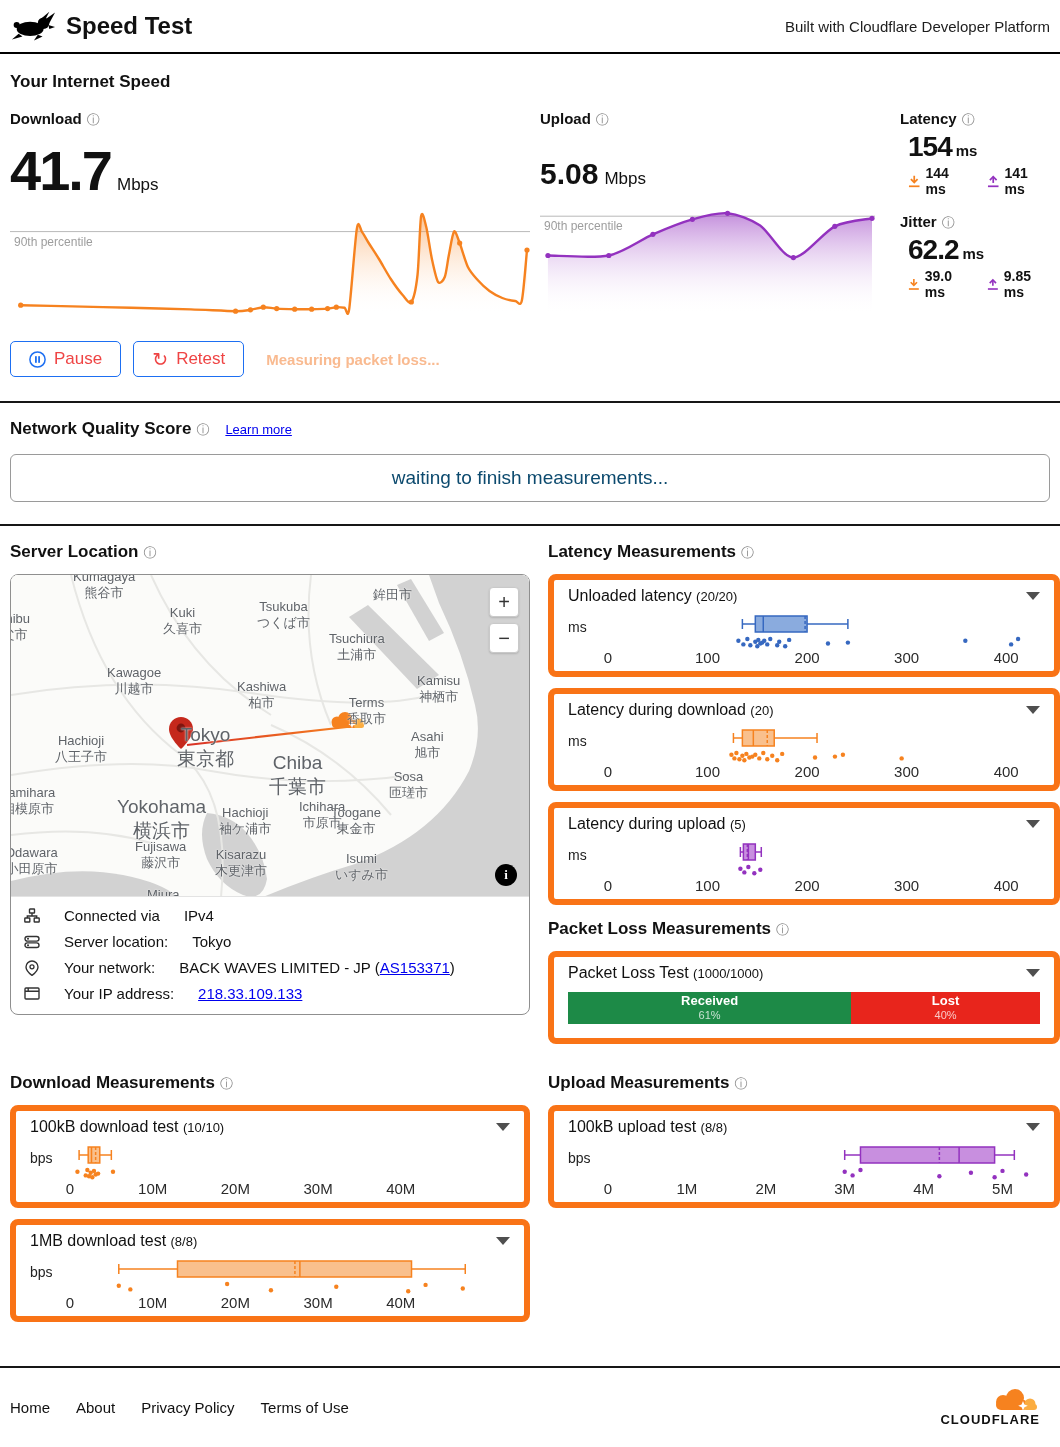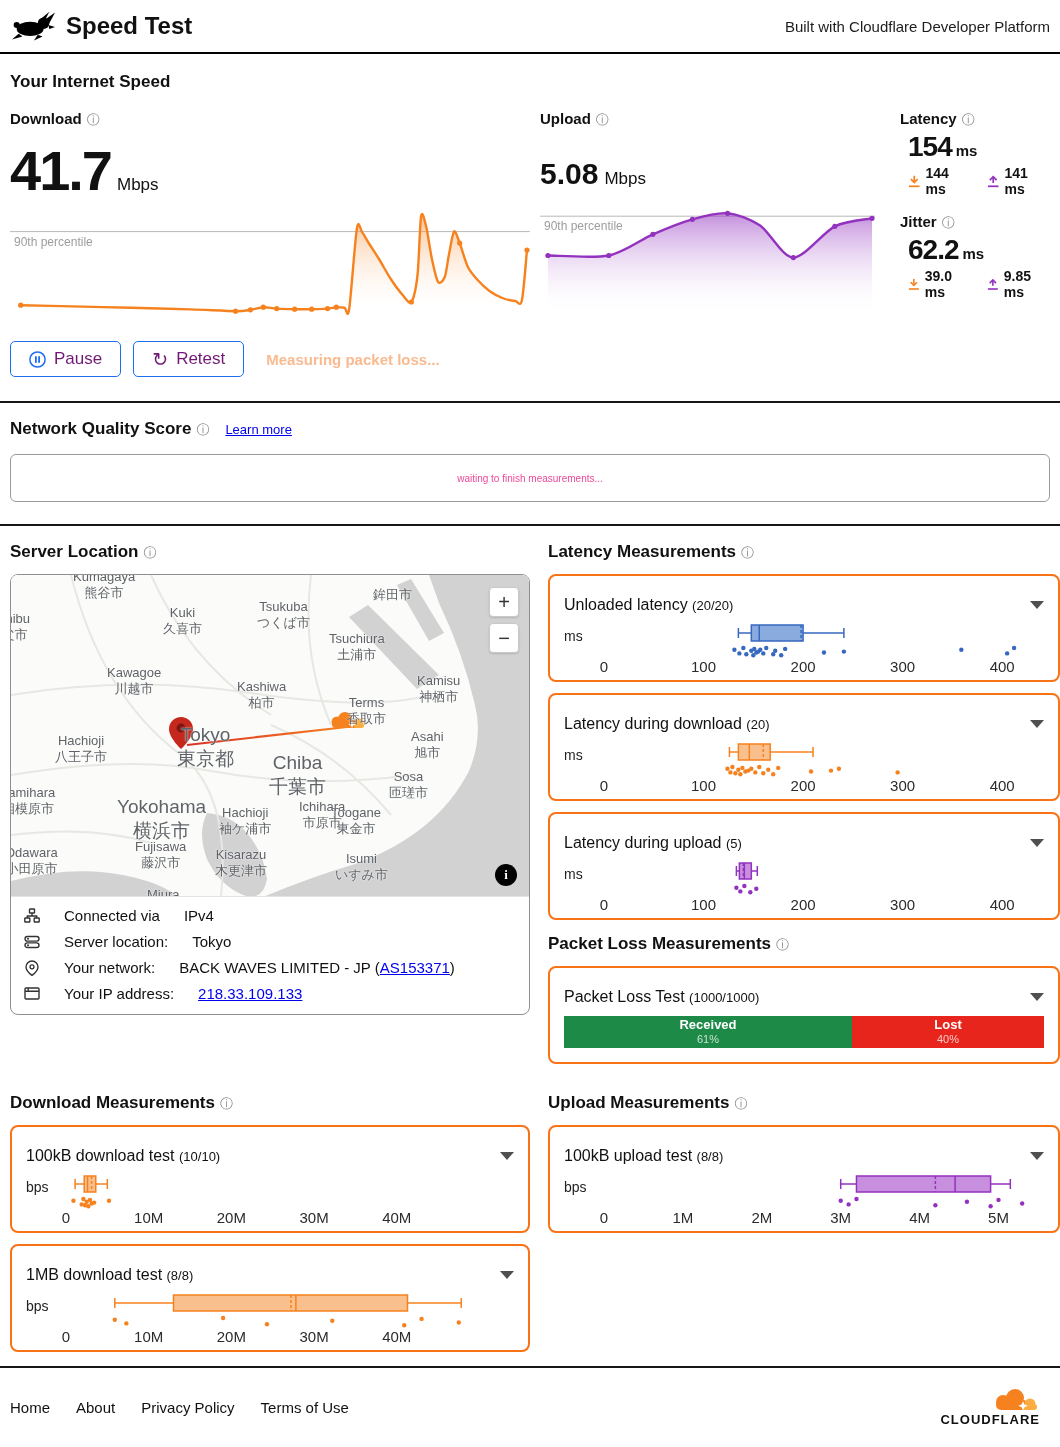--- a/index.html
+++ b/index.html
@@ -29,28 +29,28 @@
   .side-num { font-size:28px; font-weight:bold; letter-spacing:-1px; margin:2px 0 2px 8px; }
   .side-num .ms { font-size:15px; font-weight:bold; letter-spacing:0; margin-left:4px; }
   .udl-row { display:flex; gap:16px; font-size:14px; font-weight:bold; margin-left:8px; align-items:center; }
   .udl-item { display:flex; align-items:center; gap:5px; }
   .jitter-block { margin-top:16px; }
   .pl-block { margin-top:16px; }
   .pl-dash { font-size:18px; font-weight:bold; margin:10px 0 0 48px; }
 
   
   .btn-row { display:flex; align-items:center; gap:12px; margin:26px 0 0 0; }
-  .btn { display:flex; align-items:center; gap:8px; border:1.5px solid #1d6ff2; color:#701a75; background:#fff; border-radius:5px; font-size:17px; padding:7px 18px; font-family:"Liberation Sans",sans-serif; cursor:pointer; }
+  .btn { display:flex; align-items:center; gap:8px; border:1.5px solid #1d6ff2; color:#ef4444; background:#fff; border-radius:5px; font-size:17px; padding:7px 18px; font-family:"Liberation Sans",sans-serif; cursor:pointer; }
   .status-txt { color:#f9ba90; font-weight:bold; font-size:15px; margin-left:10px; }
   .retest-glyph { font-size:19px; line-height:1; }
 
   
   .nqs-head { display:flex; align-items:baseline; margin-top:16px; }
   .learn-more { font-size:13px; color:#0000ee; text-decoration:underline; margin-left:16px; }
-  .nqs-box { border:1px solid #9a9a9a; border-radius:6px; height:48px; margin-top:15px; display:flex; align-items:center; justify-content:center; color:#ec4899; font-size:10px; }
+  .nqs-box { border:1px solid #9a9a9a; border-radius:6px; height:48px; margin-top:15px; display:flex; align-items:center; justify-content:center; color:#0c4a6e; font-size:19px; }
 
   
   .main-grid { display:grid; grid-template-columns:520px 512px; column-gap:18px; margin-top:16px; }
   .col-title { font-size:17px; font-weight:bold; margin-bottom:12px; }
 
   
   .map-card { border:1px solid #8f8f8f; border-radius:8px; overflow:hidden; }
   .map { position:relative; width:100%; height:322px; background:#fbfbf9; overflow:hidden; border-bottom:1px solid #e3e3e3; }
   .map svg.geo { position:absolute; left:0; top:0; }
   .map-label { position:absolute; color:#5f6368; font-size:13px; line-height:1.25; text-align:center; white-space:nowrap; text-shadow:0 0 2px #fff; }
@@ -58,21 +58,21 @@
   .zoom-ctl { position:absolute; right:10px; top:12px; display:flex; flex-direction:column; gap:6px; }
   .zoom-btn { width:30px; height:30px; background:#fff; border:1px solid #c9c9c9; border-radius:4px; font-size:20px; color:#333; display:flex; align-items:center; justify-content:center; box-shadow:0 1px 2px rgba(0,0,0,.15); cursor:pointer; }
   .map-info-btn { position:absolute; right:12px; bottom:10px; width:22px; height:22px; border-radius:50%; background:#000; color:#fff; font-size:13px; font-weight:bold; font-family:"Liberation Serif",serif; display:flex; align-items:center; justify-content:center; }
   .conn-rows { padding:10px 12px 12px 12px; display:flex; flex-direction:column; gap:9px; }
   .conn-row { display:flex; align-items:center; gap:24px; font-size:15px; }
   .conn-row .lbl { }
   .conn-row a, a.plain { color:#0000ee; text-decoration:underline; }
   .cicon { width:17px; display:inline-flex; justify-content:center; color:#333; }
 
   
-  .panel { border:2px solid #f97316; border-radius:8px; padding:20px 14px 4px 14px; margin-bottom:11px; }
+  .panel { border:6px solid #f97316; border-radius:8px; padding:7px 14px 4px 14px; margin-bottom:11px; }
   .panel-head { display:flex; align-items:center; }
   .panel-title { font-size:16px; }
   .panel-count { font-size:13px; }
   .chev { margin-left:auto; width:0; height:0; border-left:7px solid transparent; border-right:7px solid transparent; border-top:8px solid #4f4f4f; cursor:pointer; }
   .panel-body { position:relative; margin-top:4px; }
   .unit-tag { position:absolute; left:0; top:10px; font-size:14px; color:#222; }
   .panel-body svg { display:block; margin-left:28px; }
 
   
   .pl-section-title { margin-top:14px; }

